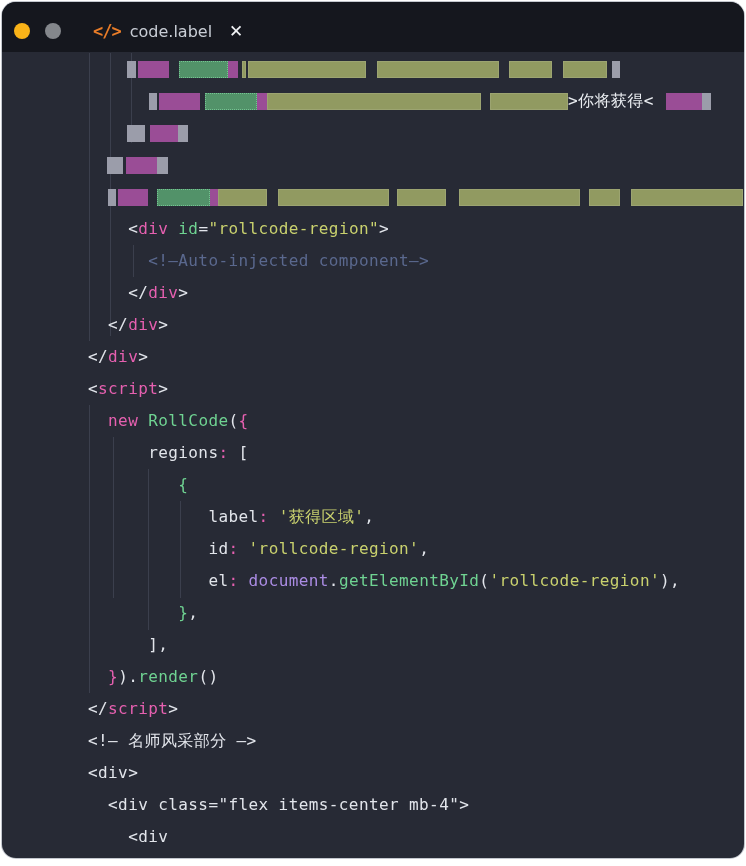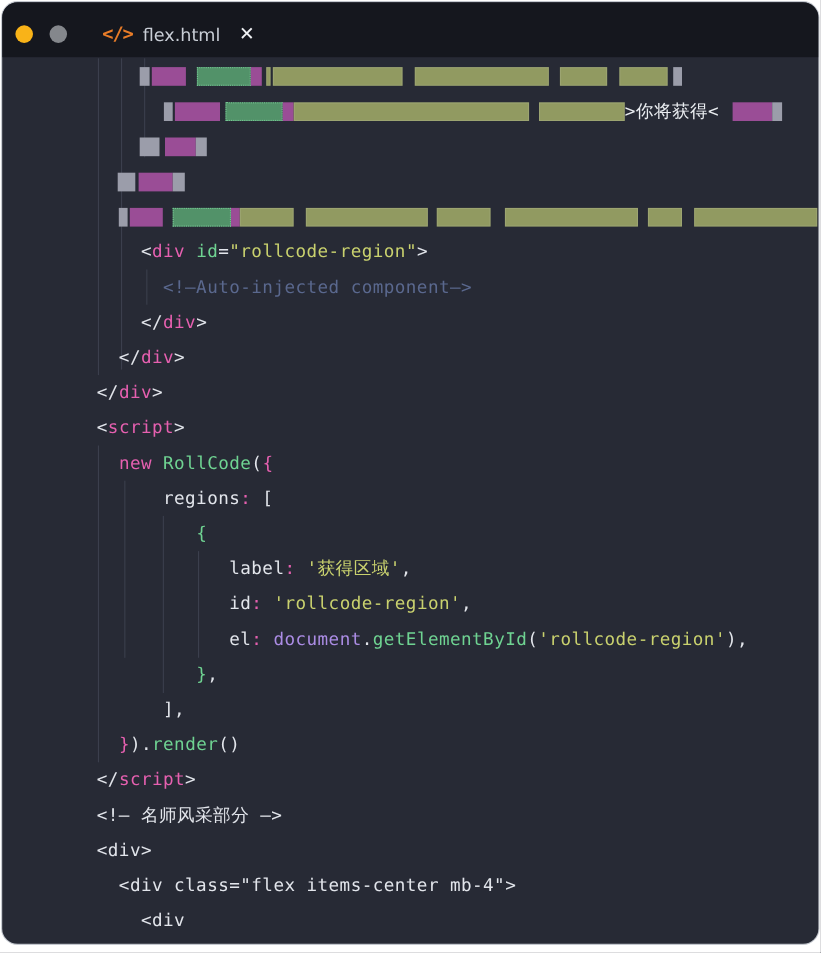--- a/index.html
+++ b/index.html
@@ -103,21 +103,21 @@
 </head>
 <body>
 
 <div class="window">
 
   <div class="titlebar">
     <div class="dot yellow"></div>
     <div class="dot gray"></div>
     <div class="tab">
       <span class="tab-icon">&lt;/&gt;</span>
-      <span class="tab-name">flex.html</span>
+      <span class="tab-name">code.label</span>
       <span class="tab-close">✕</span>
     </div>
   </div>
 
   <div class="guide" style="left:87px;  top:51px;  height:288px;"></div>
   <div class="guide" style="left:87px;  top:403px; height:288px;"></div>
   <div class="guide" style="left:108px; top:51px;  height:283px;"></div>
   <div class="guide" style="left:111px; top:435px; height:161px;"></div>
   <div class="guide" style="left:129px; top:51px;  height:90px;"></div>
   <div class="guide" style="left:131px; top:243px; height:32px;"></div>

